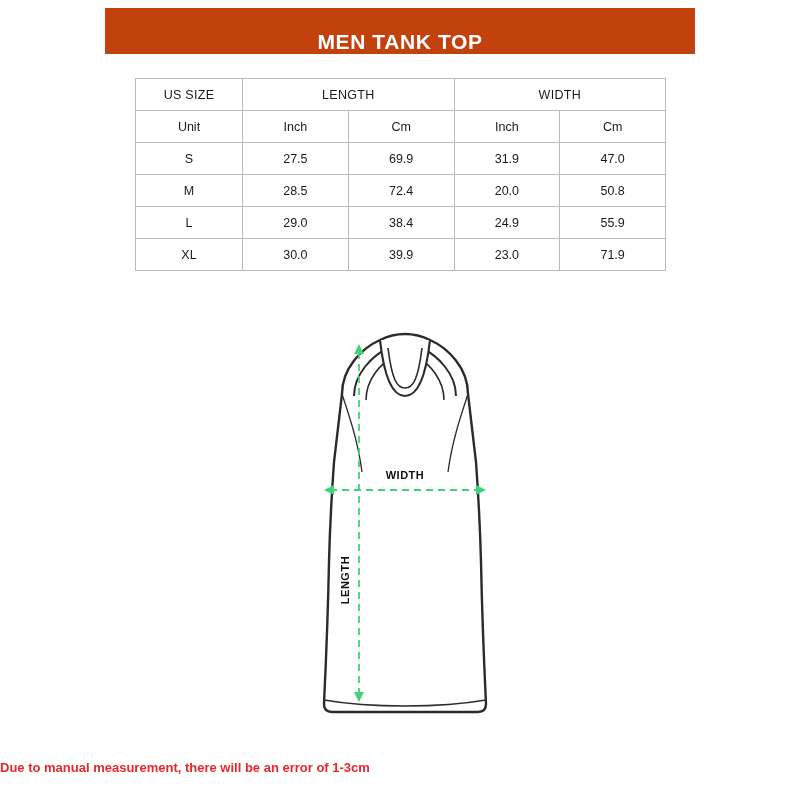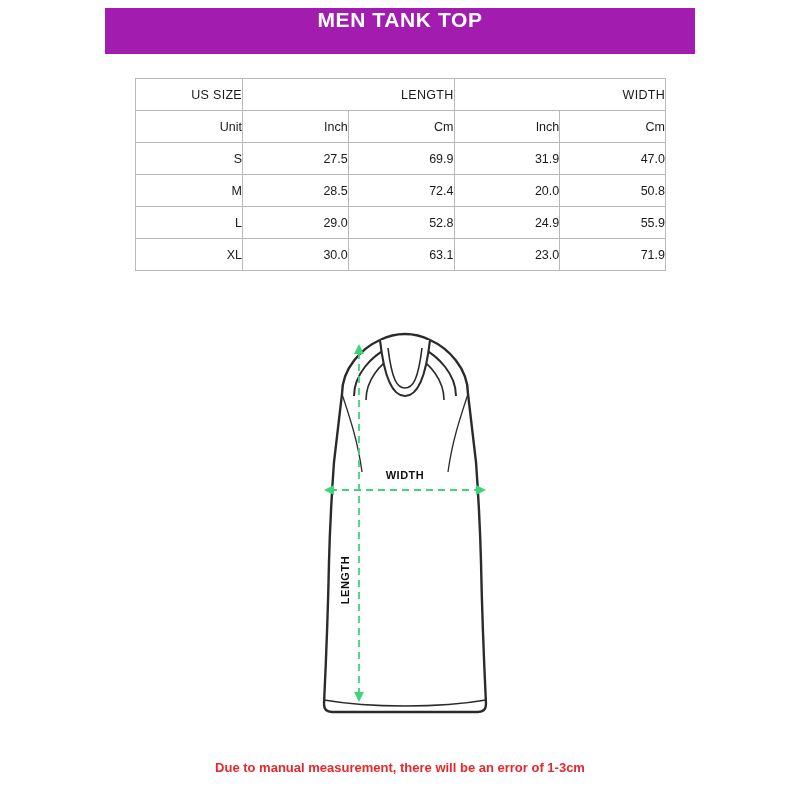--- a/index.html
+++ b/index.html
@@ -21,23 +21,23 @@
     position: relative;
   }
 
   
   .header {
     position: absolute;
     left: 105px;
     top: 8px;
     width: 590px;
     height: 46px;
-    background: #a21caf;
+    background: #c2410c;
     display: flex;
-    align-items: flex-start;
+    align-items: flex-end;
     justify-content: center;
   }
   .header-title {
     color: #ffffff;
     font-size: 21px;
     font-weight: bold;
     letter-spacing: 0.6px;
   }
 
   
@@ -47,21 +47,21 @@
     top: 78px;
     width: 530px;
   }
   table.size-table {
     border-collapse: collapse;
     width: 530px;
     table-layout: fixed;
   }
   table.size-table td, table.size-table th {
     border: 1px solid #b9b9b9;
-    text-align: right;
+    text-align: center;
     font-size: 12.5px;
     height: 31px;
     padding: 0;
     font-weight: normal;
     color: #1a1a1a;
   }
   table.size-table .col-size { width: 107px; }
   table.size-table .col-v { width: 105.75px; }
 
   .th-main {
@@ -88,21 +88,20 @@
   .garment svg {
     display: block;
   }
 
   
   .footer-note {
     position: absolute;
     left: 0;
     top: 760px;
     width: 800px;
-    text-align: center;
     color: #e8272c;
     font-size: 13px;
     font-weight: bold;
   }
 
   .label-text {
     font-family: "Liberation Sans", sans-serif;
     font-size: 11px;
     font-weight: bold;
     fill: #111111;
@@ -151,28 +150,28 @@
         <tr>
           <td class="cell-size">M</td>
           <td>28.5</td>
           <td>72.4</td>
           <td>20.0</td>
           <td>50.8</td>
         </tr>
         <tr>
           <td class="cell-size">L</td>
           <td>29.0</td>
-          <td>52.8</td>
+          <td>38.4</td>
           <td>24.9</td>
           <td>55.9</td>
         </tr>
         <tr>
           <td class="cell-size">XL</td>
           <td>30.0</td>
-          <td>63.1</td>
+          <td>39.9</td>
           <td>23.0</td>
           <td>71.9</td>
         </tr>
       </tbody>
     </table>
   </div>
 
   <div class="garment">
     <svg width="250" height="410" viewBox="0 0 250 410" xmlns="http://www.w3.org/2000/svg">
 

